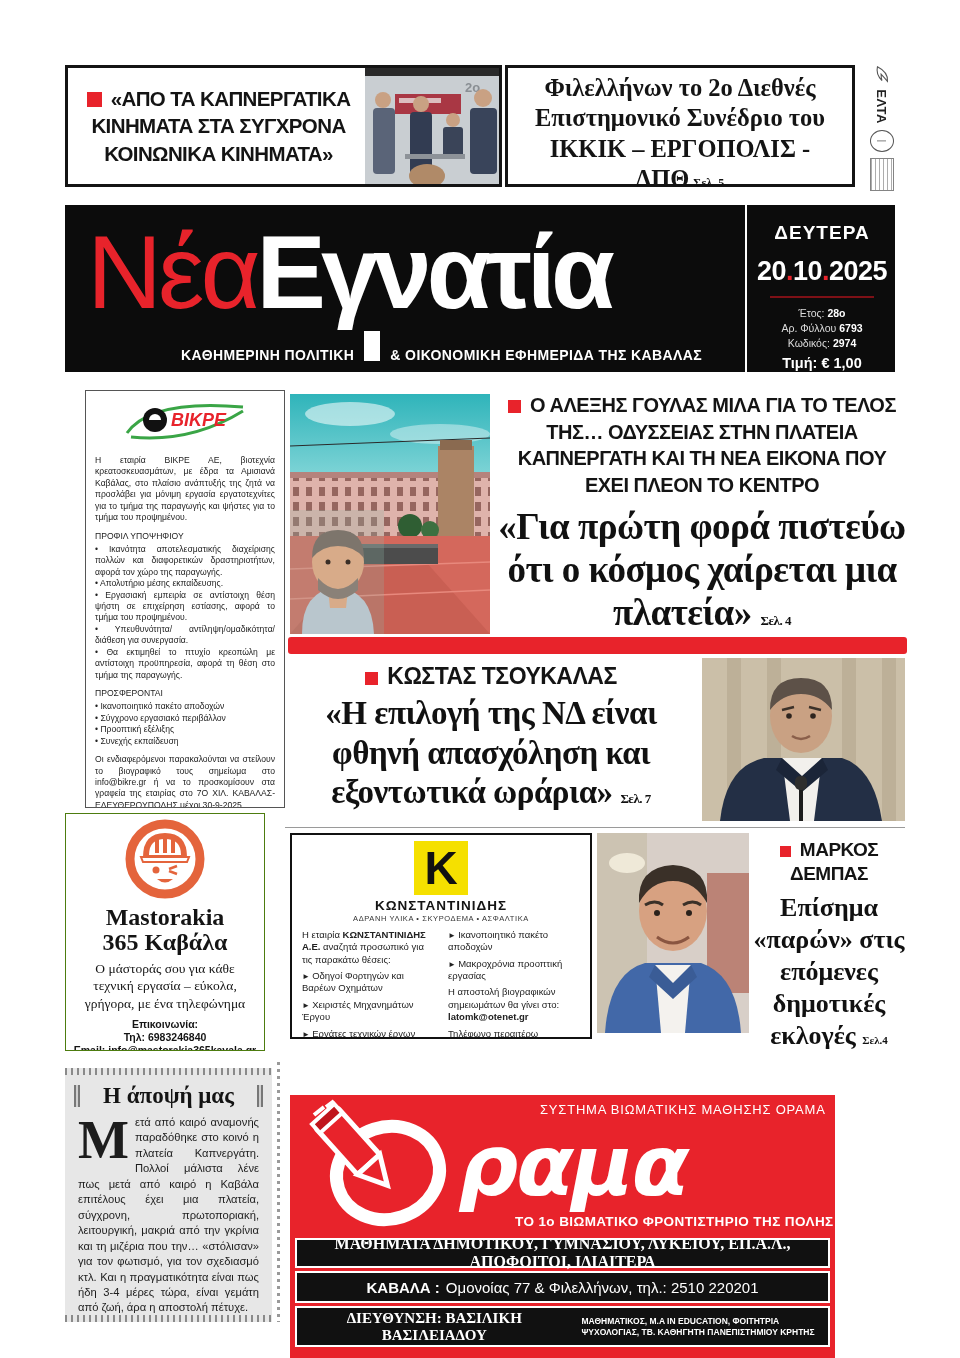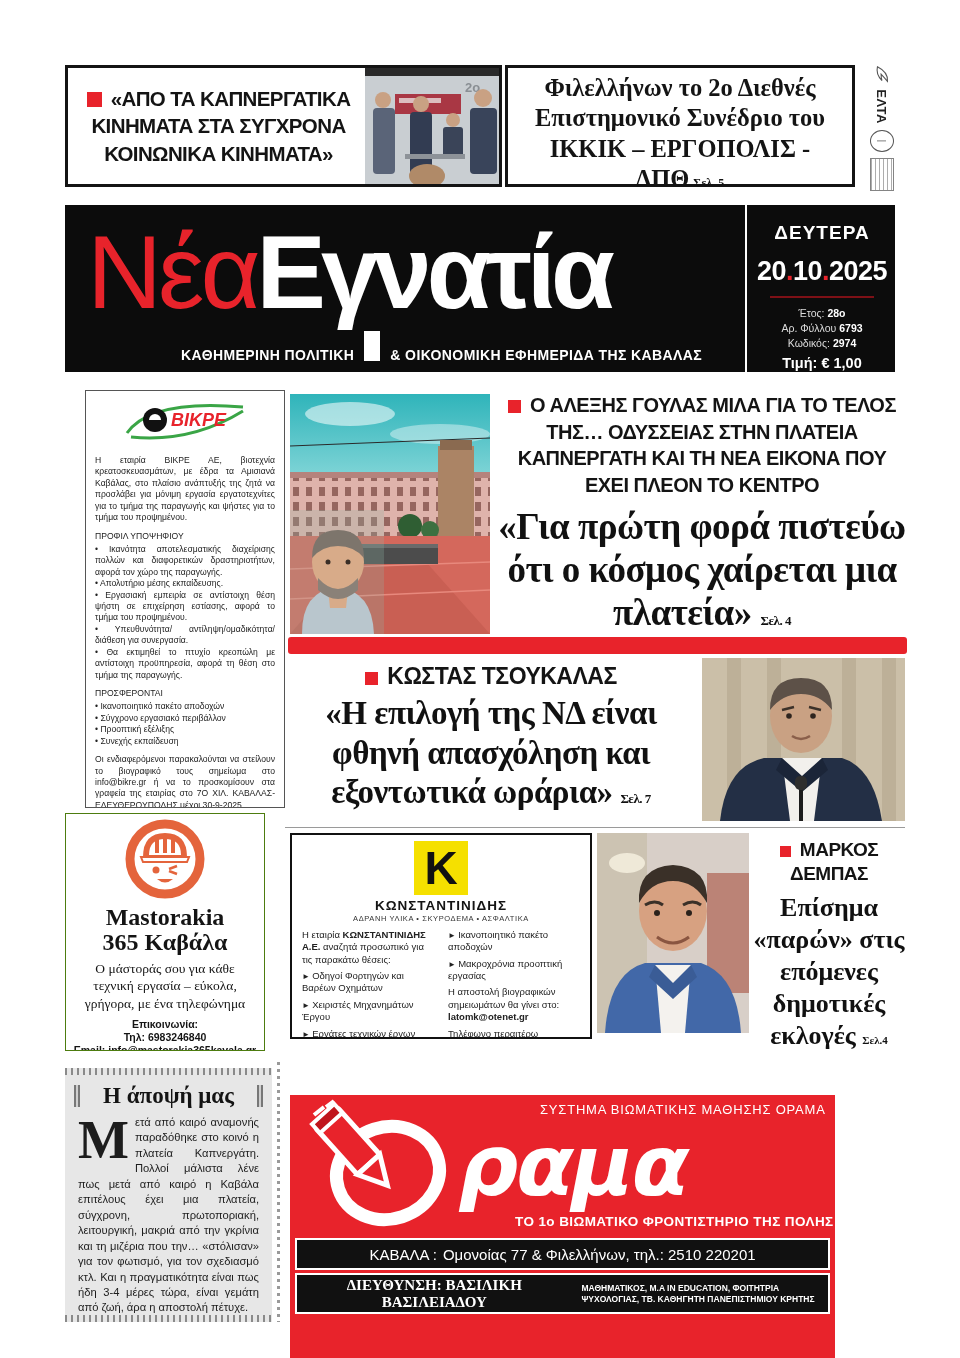--- a/index.html
+++ b/index.html
@@ -96,21 +96,21 @@
   .orama-top{position:relative;height:140px;}
   .orama-syslabel{position:absolute;top:7px;left:250px;color:#fff;font-size:13px;letter-spacing:0.8px;white-space:nowrap;}
   .orama-word{position:absolute;left:168px;top:22px;color:#fff;font-weight:bold;font-style:italic;
     font-family:"DejaVu Sans",sans-serif;font-size:84px;letter-spacing:-2px;}
   .orama-sub{position:absolute;bottom:6px;left:225px;color:#fff;font-size:13.5px;font-weight:bold;letter-spacing:0.4px;}
   .orama-bar{background:#111;color:#fff;margin:3px 5px 0;border:2px solid #fff;text-align:center;
     display:flex;align-items:center;justify-content:center;}
   .bar1{font-family:"Liberation Serif",serif;font-weight:bold;font-size:16px;height:26px;}
   .bar2{font-family:"Liberation Serif",serif;font-weight:bold;font-size:21px;height:30px;}
   .bar3{font-size:15px;height:28px;gap:6px;}
-  .bar3 .b{font-weight:normal;}
+  .bar3 .b{font-weight:bold;}
   .bar4{height:37px;gap:10px;}
   .bar4-left{font-family:"Liberation Serif",serif;font-weight:bold;font-size:15px;}
   .bar4-right{font-size:8.5px;font-weight:bold;text-align:left;width:255px;line-height:1.25;}
 </style>
 </head>
 <body>
 
 <div class="page">
 
   <div class="abs banner" style="left:65px;top:65px;width:437px;height:122px;">
@@ -379,20 +379,21 @@
         <g transform="rotate(-42 60 52)">
           <rect x="44" y="8" width="30" height="64" rx="3" fill="#e8232b" stroke="#fff" stroke-width="5"></rect>
           <polygon points="44,72 74,72 59,100" fill="#e8232b" stroke="#fff" stroke-width="5"></polygon>
           <rect x="44" y="4" width="30" height="12" fill="#c0151c" stroke="#fff" stroke-width="4"></rect>
         </g>
         <path d="M18 18 l10 -8 M30 10 l8 -6" stroke="#fff" stroke-width="4" fill="none"></path>
       </svg>
       <div class="orama-word">ραμα</div>
       <div class="orama-sub">ΤΟ 1ο ΒΙΩΜΑΤΙΚΟ ΦΡΟΝΤΙΣΤΗΡΙΟ ΤΗΣ ΠΟΛΗΣ</div>
     </div>
+    <div class="orama-bar bar1">ΜΑΘΗΜΑΤΑ ΔΗΜΟΤΙΚΟΥ, ΓΥΜΝΑΣΙΟΥ, ΛΥΚΕΙΟΥ, ΕΠ.Α.Λ., ΑΠΟΦΟΙΤΟΙ, ΙΔΙΑΙΤΕΡΑ</div>
     <div class="orama-bar bar3">
       <span class="b">ΚΑΒΑΛΑ :</span>
       <span>Ομονοίας 77 &amp; Φιλελλήνων, τηλ.: 2510 220201</span>
     </div>
     <div class="orama-bar bar4">
       <span class="bar4-left">ΔΙΕΥΘΥΝΣΗ: ΒΑΣΙΛΙΚΗ ΒΑΣΙΛΕΙΑΔΟΥ</span>
       <span class="bar4-right">ΜΑΘΗΜΑΤΙΚΟΣ, M.A IN EDUCATION, ΦΟΙΤΗΤΡΙΑ ΨΥΧΟΛΟΓΙΑΣ, ΤΒ. ΚΑΘΗΓΗΤΗ ΠΑΝΕΠΙΣΤΗΜΙΟΥ ΚΡΗΤΗΣ</span>
     </div>
   </div>
 

